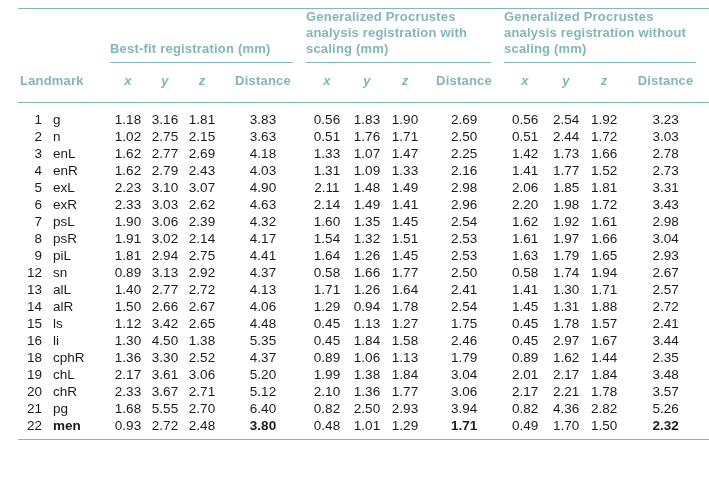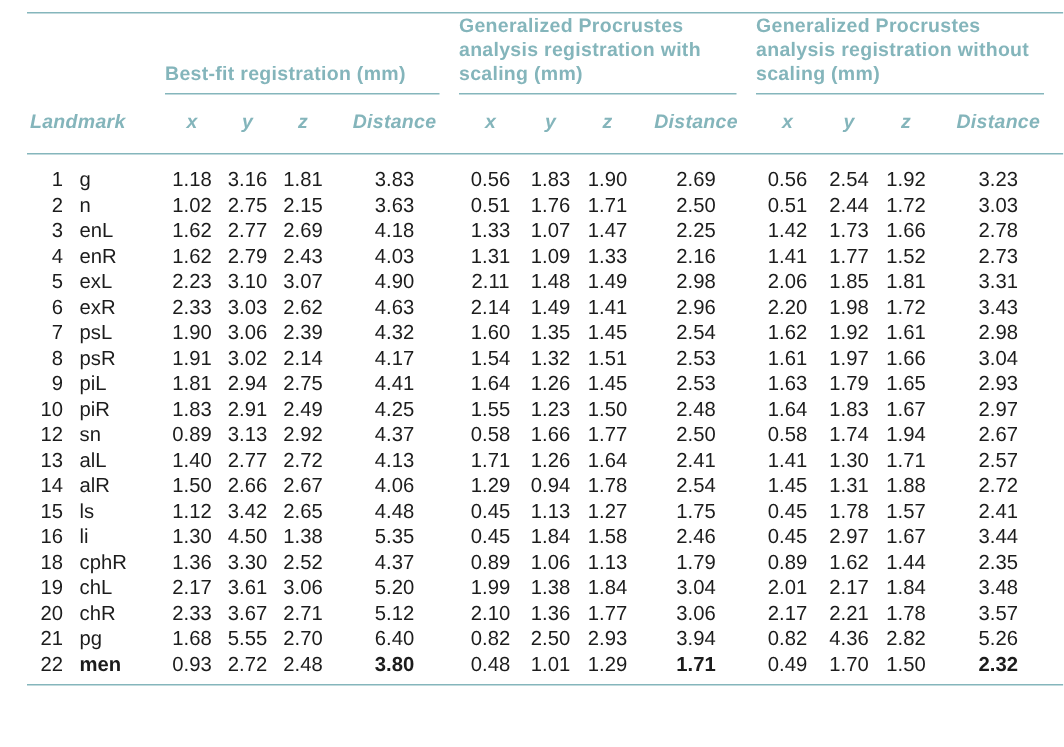--- a/index.html
+++ b/index.html
@@ -40,21 +40,20 @@
   
   tr.cols-row th {
     height: 31px;
     vertical-align: middle;
     border-bottom: 1px solid #85b6bc;
     color: #84b5bb;
     font-size: 13px;
     font-weight: bold;
     letter-spacing: 0.2px;
     padding: 2px 0 6px 0;
-    font-style: italic;
   }
   tr.cols-row th.landmark-h { text-align: left; padding-left: 2px; }
   tr.cols-row th.axis { font-style: italic; text-align: center; }
   tr.cols-row th.dist-h { }
 
   
   tbody td {
     height: 17px;
     line-height: 17px;
     font-size: 13.5px;
@@ -258,36 +257,20 @@
           <td class="val">1.64</td>
           <td class="val">1.26</td>
           <td class="val">1.45</td>
           <td class="val">2.53</td>
           <td class="val">1.63</td>
           <td class="val">1.79</td>
           <td class="val">1.65</td>
           <td class="val">2.93</td>
         </tr>
         <tr>
-          <td class="num">10</td>
-          <td class="name">piR</td>
-          <td class="val">1.83</td>
-          <td class="val">2.91</td>
-          <td class="val">2.49</td>
-          <td class="val">4.25</td>
-          <td class="val">1.55</td>
-          <td class="val">1.23</td>
-          <td class="val">1.50</td>
-          <td class="val">2.48</td>
-          <td class="val">1.64</td>
-          <td class="val">1.83</td>
-          <td class="val">1.67</td>
-          <td class="val">2.97</td>
-        </tr>
-        <tr>
           <td class="num">12</td>
           <td class="name">sn</td>
           <td class="val">0.89</td>
           <td class="val">3.13</td>
           <td class="val">2.92</td>
           <td class="val">4.37</td>
           <td class="val">0.58</td>
           <td class="val">1.66</td>
           <td class="val">1.77</td>
           <td class="val">2.50</td>

